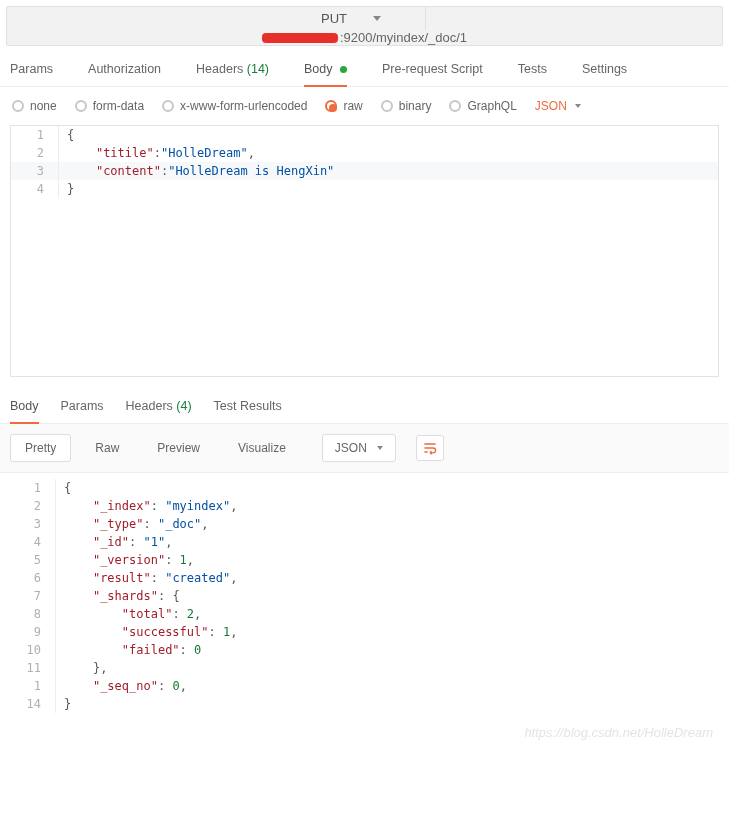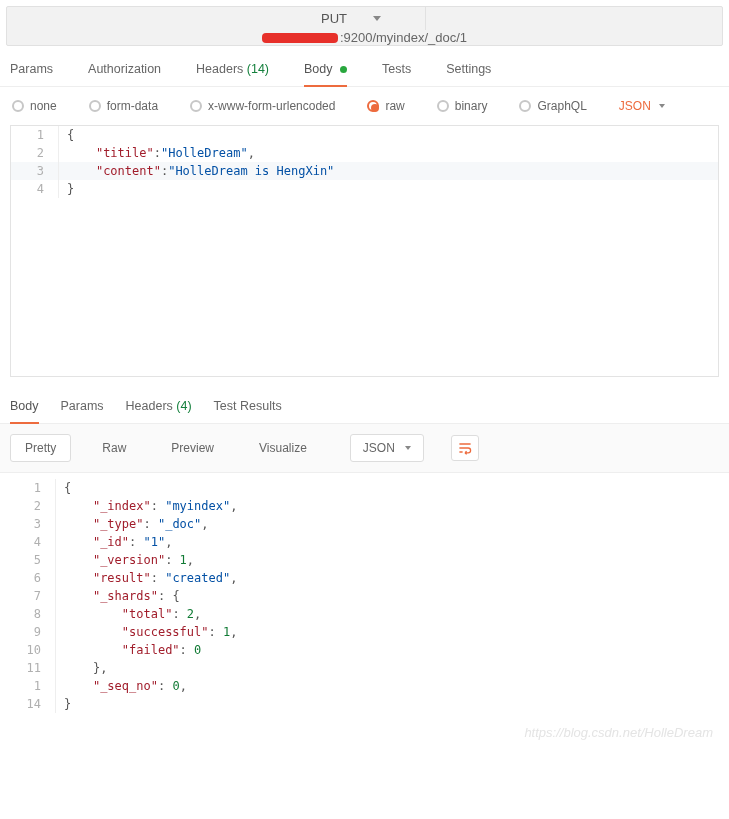--- a/index.html
+++ b/index.html
@@ -12,21 +12,21 @@
   .url-input { flex: 1; padding: 0 12px; color: #666; font-size: 13px; display: flex; align-items: center; }
   .redacted { display: inline-block; width: 76px; height: 10px; background: #e7302a; border-radius: 4px; margin-right: 2px; }
 
   .req-tabs { display: flex; gap: 35px; padding: 16px 10px 0 10px; border-bottom: 1px solid #eee; }
   .req-tab { padding-bottom: 10px; color: #666; font-size: 12.5px; cursor: pointer; position: relative; }
   .req-tab.active { color: #555; font-weight: 500; }
   .req-tab.active::after { content: ""; position: absolute; left: 0; right: 0; bottom: -1px; height: 2px; background: #ed6b3e; }
   .count { color: #15803d; }
   .dot-green { display: inline-block; width: 7px; height: 7px; border-radius: 50%; background: #29a73e; margin-left: 4px; vertical-align: middle; }
 
-  .body-type-row { display: flex; align-items: center; gap: 32px; padding: 12px 12px; font-size: 12px; color: #666; }
+  .body-type-row { display: flex; align-items: center; gap: 18px; padding: 12px 12px; font-size: 12px; color: #666; }
   .radio-item { display: flex; align-items: center; gap: 6px; cursor: pointer; }
   .radio-circle { width: 12px; height: 12px; border-radius: 50%; border: 2px solid #c7c7c7; display: inline-block; position: relative; }
   .radio-circle.selected { border-color: #ed6b3e; }
   .radio-circle.selected::after { content: ""; position: absolute; top: 2px; left: 2px; width: 8px; height: 8px; border-radius: 50%; background: #ed6b3e; }
   .json-select { color: #ed6b3e; font-size: 12px; display: flex; align-items: center; gap: 8px; cursor: pointer; }
   .chevron-down-sm { width: 0; height: 0; border-left: 3.5px solid transparent; border-right: 3.5px solid transparent; border-top: 4px solid #888; }
 
   .editor { border: 1px solid #e3e3e3; margin: 0 10px 10px 10px; height: 252px; font-family: Consolas, Monaco, monospace; font-size: 12px; overflow: hidden; }
   .editor-line { display: flex; }
   .editor-line.highlight { background: #f6f8fa; }
@@ -35,21 +35,21 @@
   .pun { color: #555; }
   .key { color: #a11d2b; }
   .str { color: #0451a5; }
   .num { color: #107a34; }
 
   .res-tabs { display: flex; gap: 22px; padding: 12px 10px 0 10px; border-bottom: 1px solid #eee; }
   .res-tab { padding-bottom: 10px; color: #666; font-size: 12.5px; cursor: pointer; position: relative; }
   .res-tab.active { color: #555; font-weight: 500; }
   .res-tab.active::after { content: ""; position: absolute; left: 0; right: 0; bottom: -1px; height: 2px; background: #ed6b3e; }
 
-  .res-toolbar { display: flex; align-items: center; gap: 17px; padding: 10px 10px; font-size: 12px; color: #666; background: #fafafa; border-bottom: 1px solid #eee; }
+  .res-toolbar { display: flex; align-items: center; gap: 10px; padding: 10px 10px; font-size: 12px; color: #666; background: #fafafa; border-bottom: 1px solid #eee; }
   .view-btn { padding: 6px 14px; cursor: pointer; border-radius: 3px; }
   .view-btn.active { background: #fff; border: 1px solid #ddd; }
   .type-btn { padding: 6px 12px; background: #fff; border: 1px solid #ddd; border-radius: 3px; display: flex; align-items: center; gap: 10px; margin-left: 12px; cursor: pointer; }
   .wrap-icon { width: 28px; height: 26px; display: flex; align-items: center; justify-content: center; background: #fff; border: 1px solid #ddd; border-radius: 3px; margin-left: 10px; cursor: pointer; }
   .wrap-icon svg { stroke: #ed6b3e; fill: none; stroke-width: 1.6; }
 
   .res-editor { margin: 6px 10px 8px 10px; font-family: Consolas, Monaco, monospace; font-size: 12px; }
   .res-editor .editor-line .gutter { width: 46px; }
 
   .watermark { text-align: right; padding: 4px 16px 10px 0; color: #e4e4e4; font-size: 13px; font-style: italic; }
@@ -72,20 +72,21 @@
   <div class="req-tab">Params</div>
   <div class="req-tab">Authorization</div>
   <div class="req-tab">
     <span>Headers</span>
     <span class="count">(14)</span>
   </div>
   <div class="req-tab active">
     <span>Body</span>
     <span class="dot-green"></span>
   </div>
+  <div class="req-tab">Pre-request Script</div>
   <div class="req-tab">Tests</div>
   <div class="req-tab">Settings</div>
 </div>
 
 <div class="body-type-row">
   <div class="radio-item">
     <span class="radio-circle"></span>
     <span>none</span>
   </div>
   <div class="radio-item">

